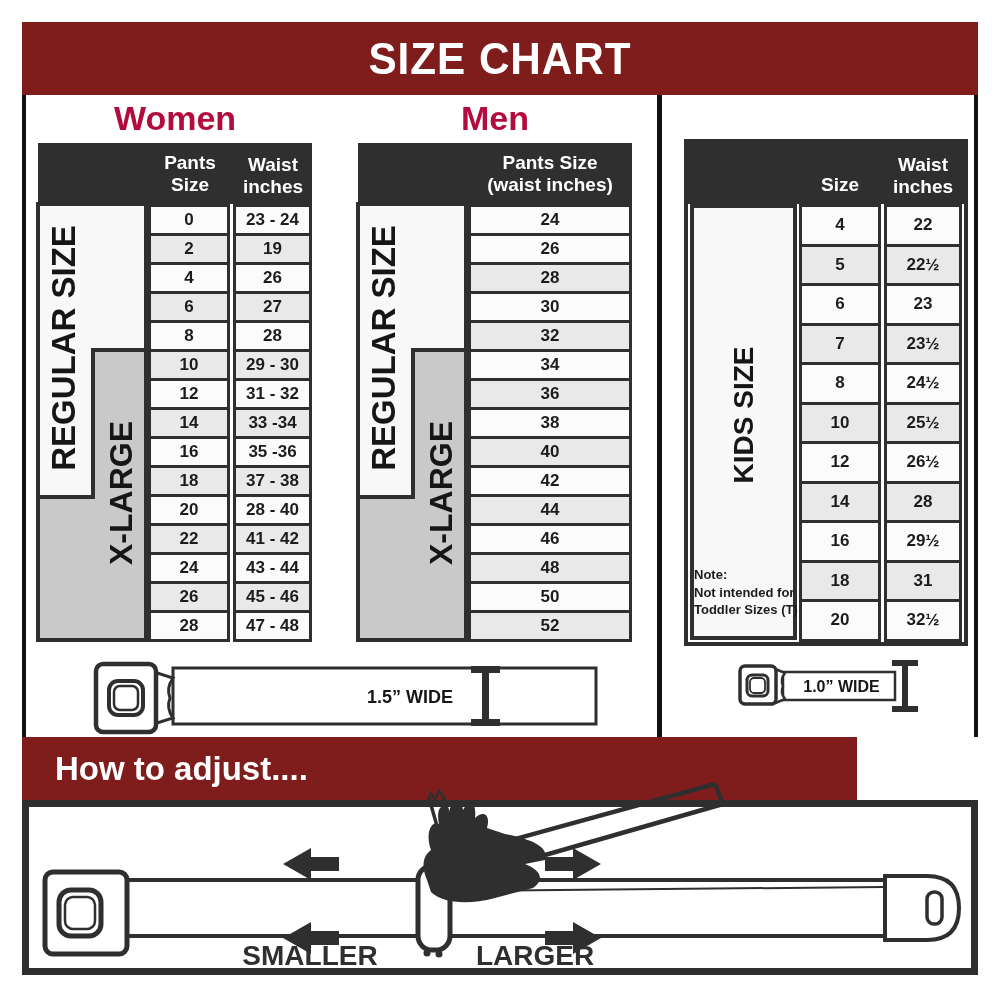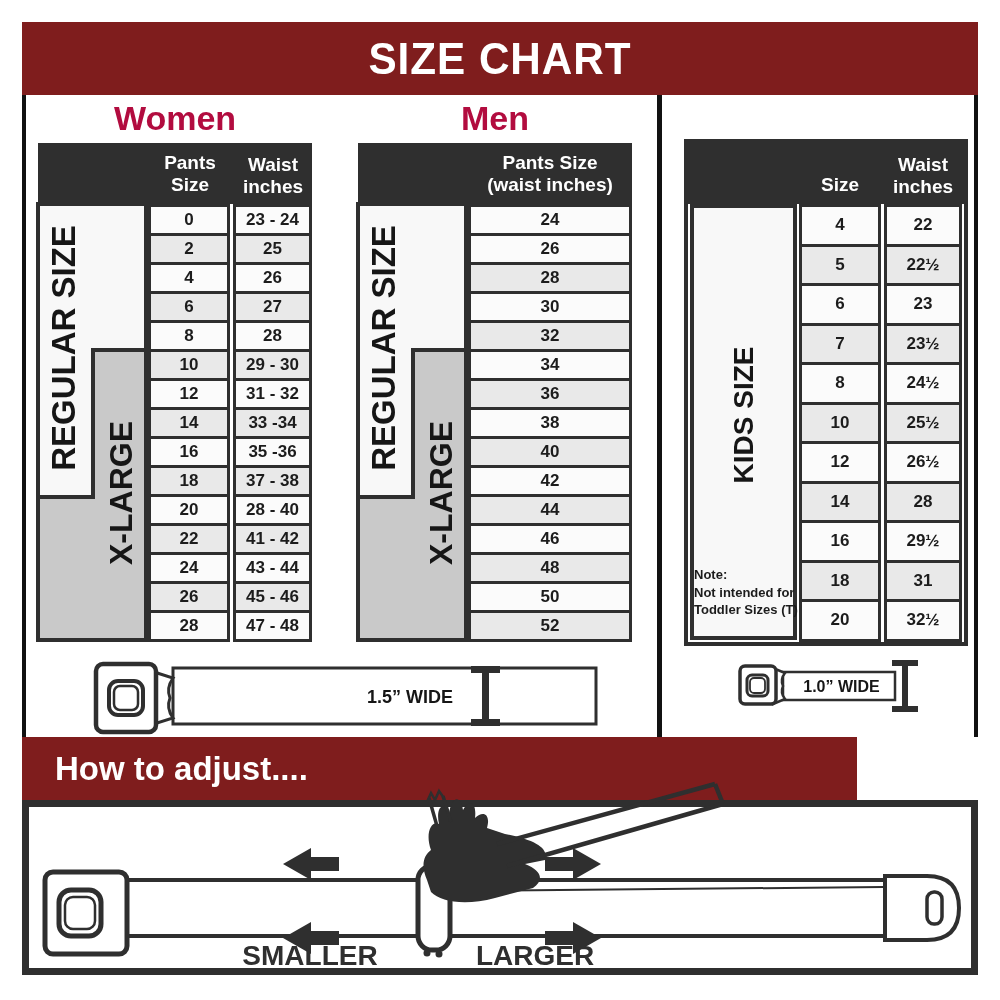--- a/index.html
+++ b/index.html
@@ -83,21 +83,21 @@
       <div class="cell">16</div>
       <div class="cell shaded">18</div>
       <div class="cell">20</div>
       <div class="cell shaded">22</div>
       <div class="cell">24</div>
       <div class="cell shaded">26</div>
       <div class="cell">28</div>
     </div>
   <div class="cellcol" style="left:233px;width:79px;">
       <div class="cell">23 - 24</div>
-      <div class="cell shaded">25</div>
+      <div class="cell shaded">19</div>
       <div class="cell">26</div>
       <div class="cell shaded">27</div>
       <div class="cell">28</div>
       <div class="cell shaded">29 - 30</div>
       <div class="cell">31 - 32</div>
       <div class="cell shaded">33 -34</div>
       <div class="cell">35 -36</div>
       <div class="cell shaded">37 - 38</div>
       <div class="cell">28 - 40</div>
       <div class="cell shaded">41 - 42</div>

